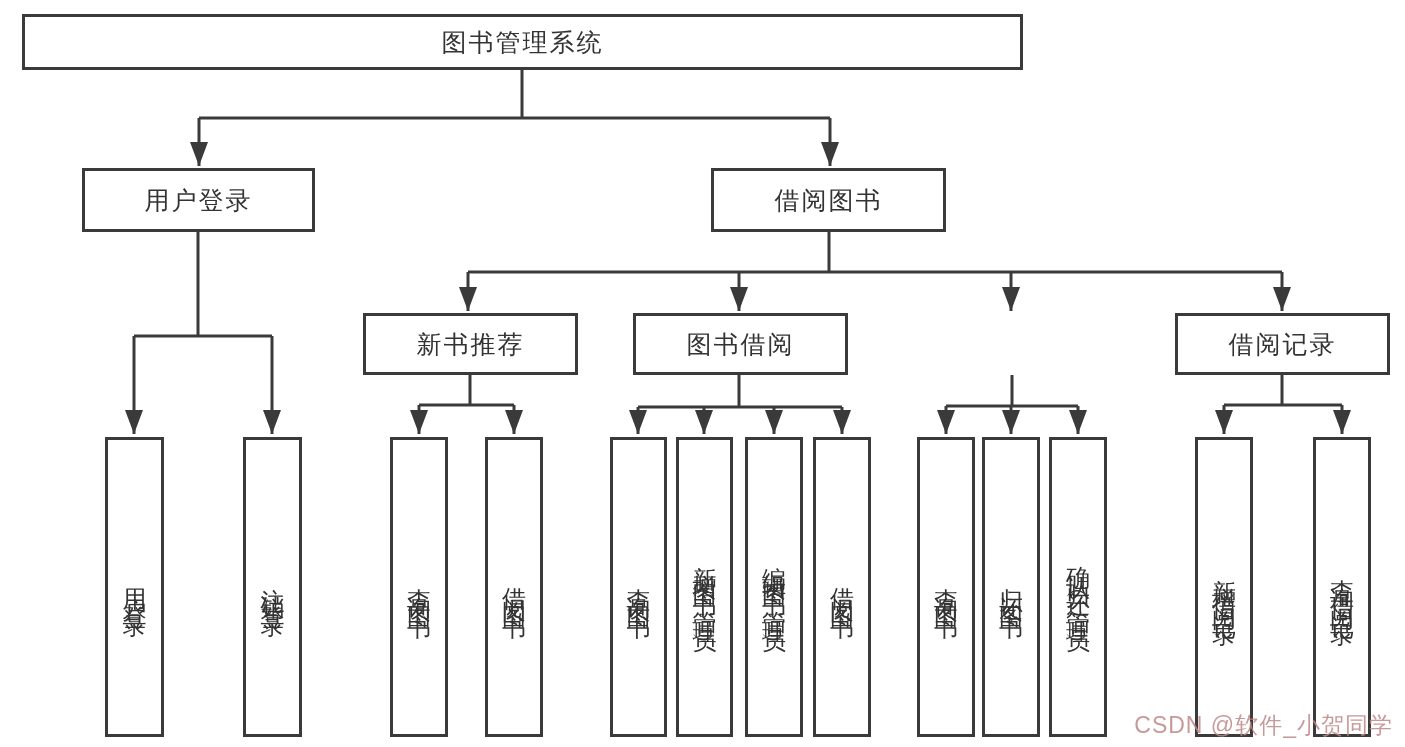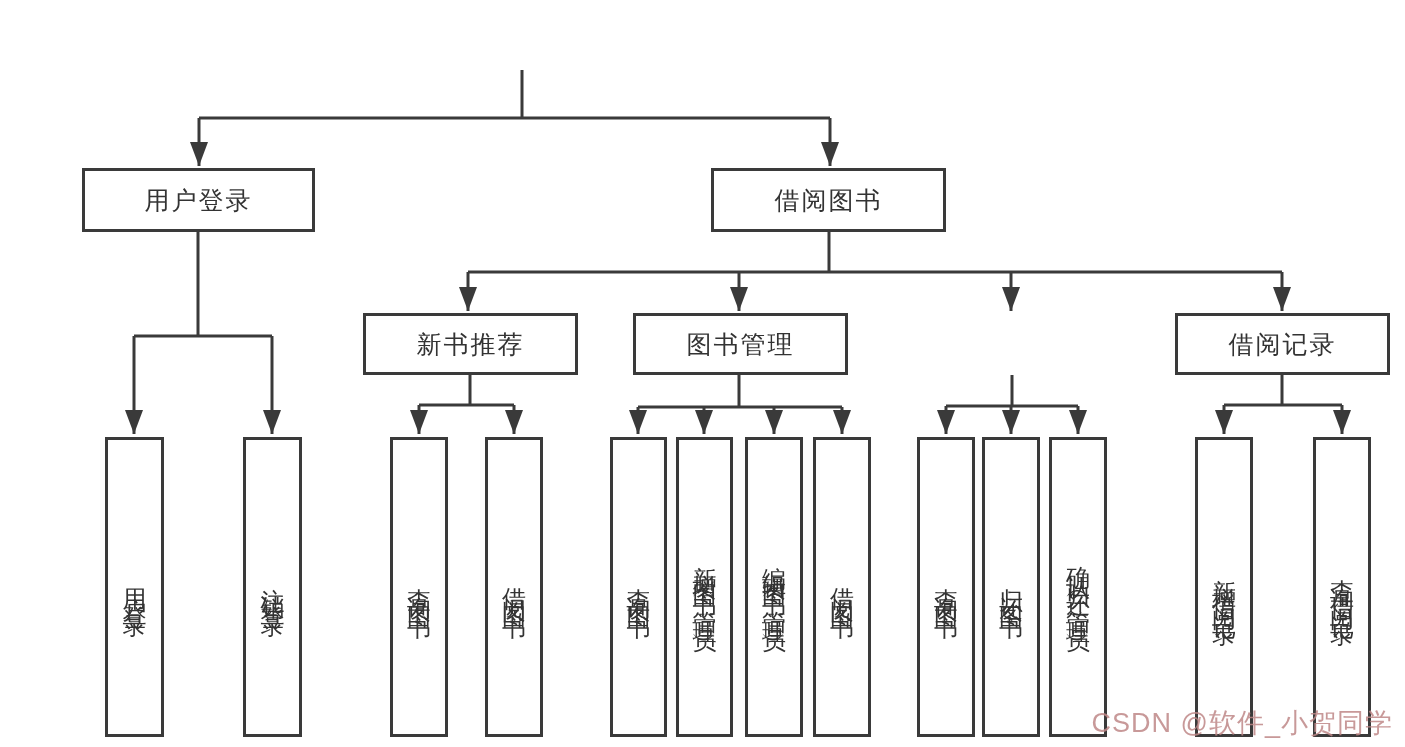--- a/index.html
+++ b/index.html
@@ -53,21 +53,21 @@
   .lf-7{left:813px;width:58px;}
   .lf-8{left:917px;width:58px;}
   .lf-9{left:982px;width:58px;}
   .lf-10{left:1049px;width:58px;}
   .lf-11{left:1195px;width:58px;}
   .lf-12{left:1313px;width:58px;}
   .watermark{
     position:absolute;
     right:12px;
     bottom:6px;
-    font-size:27px;
+    font-size:23px;
     letter-spacing:1px;
     color:rgba(190,135,135,0.85);
     white-space:nowrap;
     z-index:5;
   }
 </style>
 </head>
 <body>
 
 <div id="canvas">
@@ -97,33 +97,36 @@
     <path d="M704,407 V434" fill="none" stroke="#3a3a3a" stroke-width="3" marker-end="url(#ah)"></path>
     <path d="M774,407 V434" fill="none" stroke="#3a3a3a" stroke-width="3" marker-end="url(#ah)"></path>
     <path d="M842,407 V434" fill="none" stroke="#3a3a3a" stroke-width="3" marker-end="url(#ah)"></path>
     <path d="M946,406 V434" fill="none" stroke="#3a3a3a" stroke-width="3" marker-end="url(#ah)"></path>
     <path d="M1011,406 V434" fill="none" stroke="#3a3a3a" stroke-width="3" marker-end="url(#ah)"></path>
     <path d="M1078,406 V434" fill="none" stroke="#3a3a3a" stroke-width="3" marker-end="url(#ah)"></path>
     <path d="M1224,405 V434" fill="none" stroke="#3a3a3a" stroke-width="3" marker-end="url(#ah)"></path>
     <path d="M1342,405 V434" fill="none" stroke="#3a3a3a" stroke-width="3" marker-end="url(#ah)"></path>
   </svg>
 
+  <div class="box root">
+    <span class="hlabel">图书管理系统</span>
+  </div>
 
   <div class="box l1a">
     <span class="hlabel">用户登录</span>
   </div>
   <div class="box l1b">
     <span class="hlabel">借阅图书</span>
   </div>
 
   <div class="box l2 l2-0">
     <span class="hlabel">新书推荐</span>
   </div>
   <div class="box l2 l2-1">
-    <span class="hlabel">图书管理</span>
+    <span class="hlabel">图书借阅</span>
   </div>
   <div class="box l2 l2-3">
     <span class="hlabel">借阅记录</span>
   </div>
 
   <div class="box leaf lf-0">
     <span class="vlabel">用户登录</span>
   </div>
   <div class="box leaf lf-1">
     <span class="vlabel">注销登录</span>

